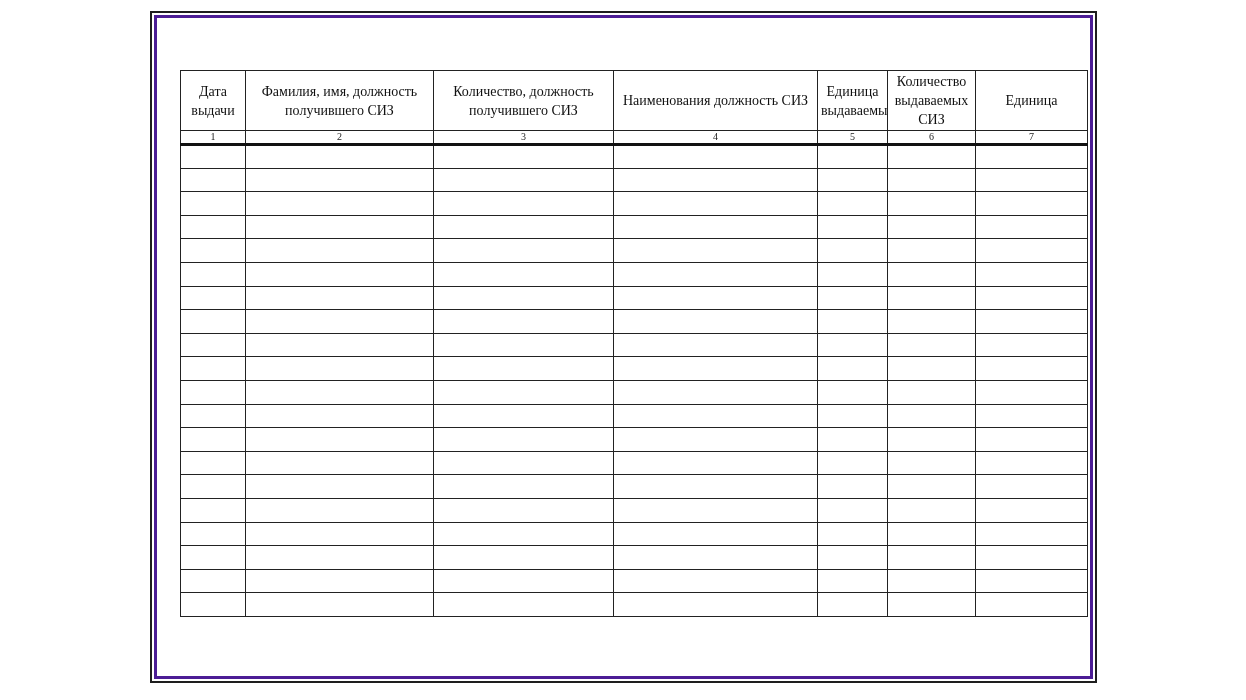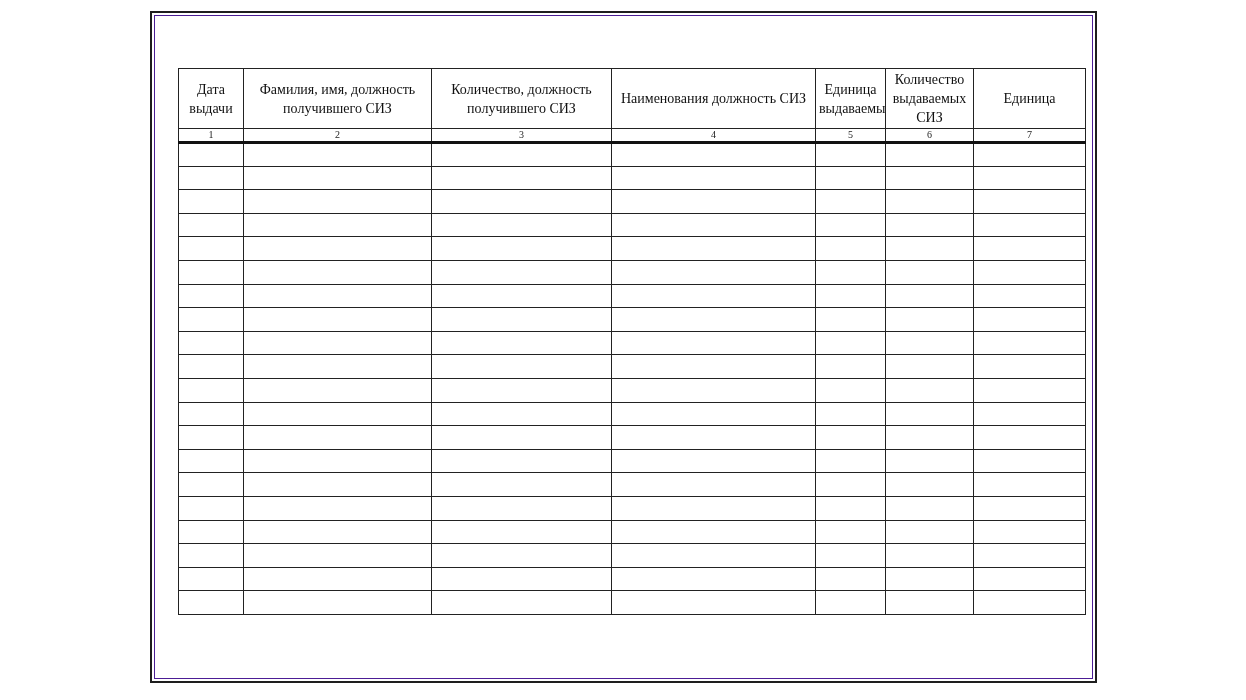--- a/index.html
+++ b/index.html
@@ -19,21 +19,21 @@
     left: 150px;
     top: 11px;
     width: 947px;
     height: 672px;
     box-sizing: border-box;
     border: 2px solid #1e1e1e;
   }
   .page-frame-inner {
     position: absolute;
     inset: 2px;
-    border: 1px solid #4c1d95;
+    border: 3px solid #4c1d95;
   }
   table.siz-table {
     position: absolute;
     left: 23px;
     top: 52px;
     width: 907px;
     border-collapse: collapse;
     table-layout: fixed;
     color: #111;
   }

